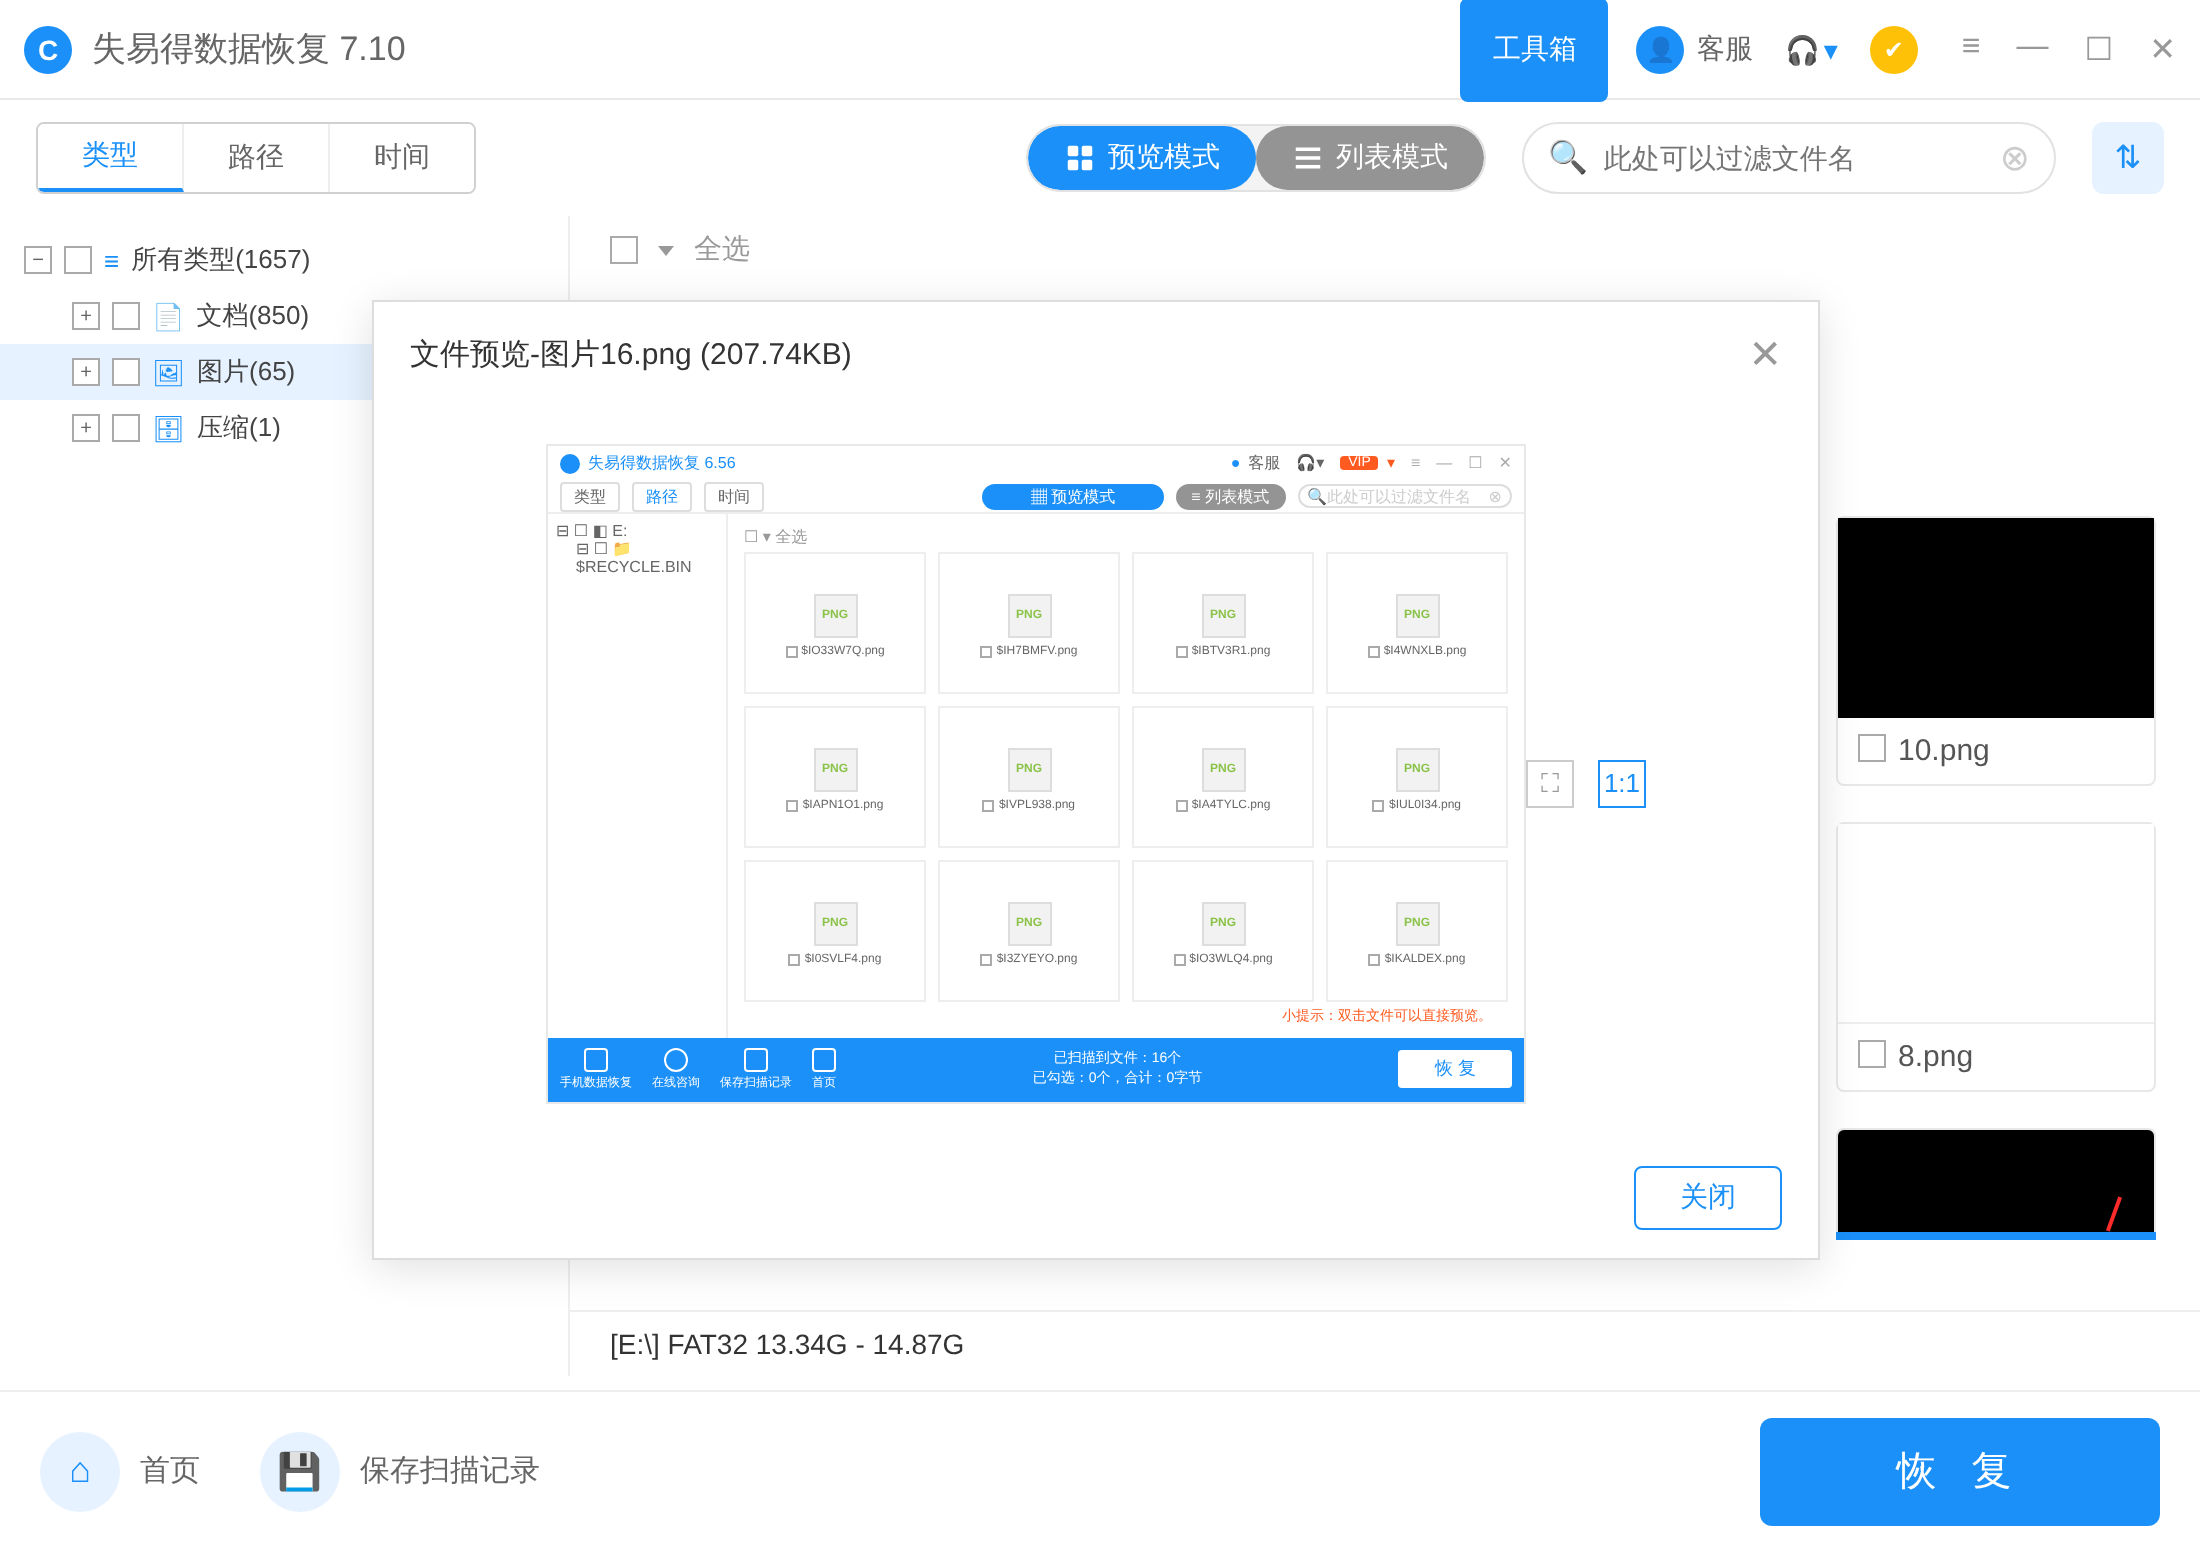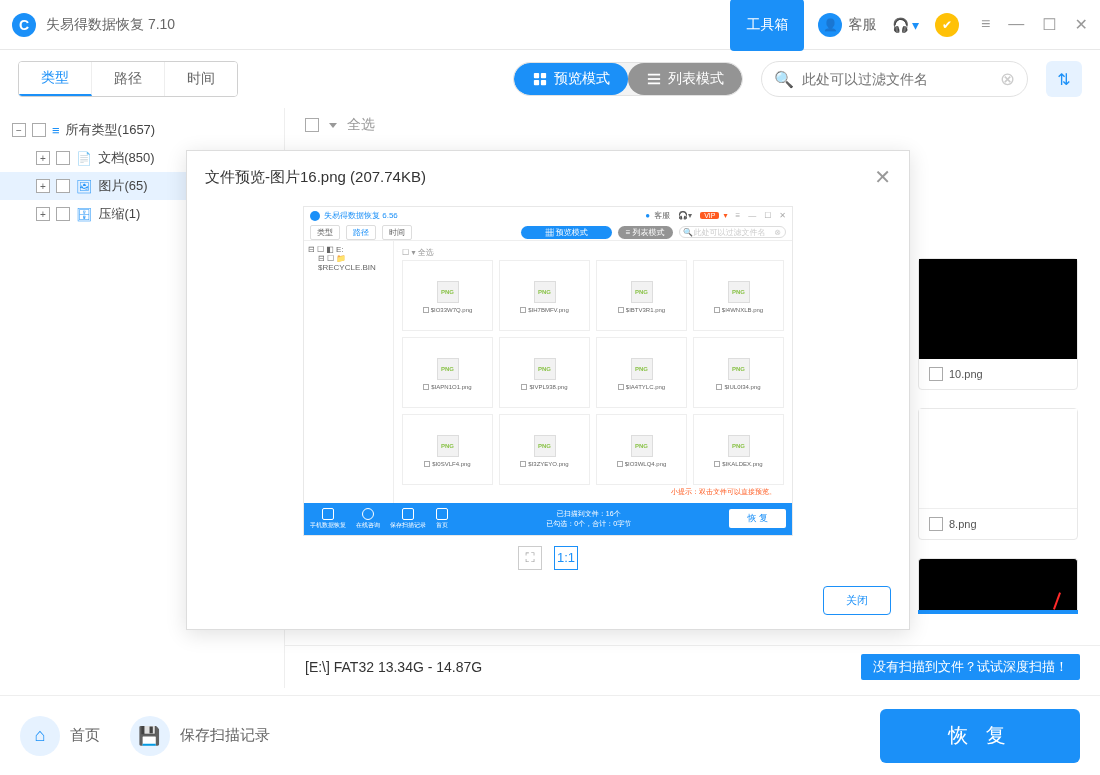--- a/index.html
+++ b/index.html
@@ -1,21 +1,21 @@
 <!DOCTYPE html>
 <html><head>
 <meta charset="utf-8">
 <style>
 * { box-sizing: border-box; margin: 0; padding: 0; font-family: "Microsoft YaHei", "PingFang SC", sans-serif; }
 body { width: 1100px; height: 775px; background: #fff; overflow: hidden; position: relative; }
 
 
 .titlebar { height: 50px; display: flex; align-items: center; padding: 0 12px; border-bottom: 1px solid #e8e8e8; }
 .logo { width: 24px; height: 24px; border-radius: 50%; background: #1b90f8; display: flex; align-items: center; justify-content: center; color: #fff; font-weight: bold; font-size: 14px; margin-right: 10px; }
-.titlebar-title { color: #666; font-size: 14px; }
+.titlebar-title { color: #666; font-size: 17px; }
 .titlebar-spacer { flex: 1; }
 .toolbox-btn { background: #1b90f8; color: #fff; border: none; border-radius: 4px; padding: 17px 16px; font-size: 14px; margin-right: 14px; cursor: pointer; }
 .titlebar-item { display: flex; align-items: center; margin-right: 16px; cursor: pointer; color: #666; font-size: 14px; }
 .titlebar-icon { width: 24px; height: 24px; border-radius: 50%; display: flex; align-items: center; justify-content: center; margin-right: 6px; }
 .icon-circle-blue { background: #1b90f8; color: #fff; font-size: 12px; }
 .icon-circle-yellow { background: #ffc107; color: #fff; font-size: 12px; }
 .icon-headset { color: #1b90f8; }
 .win-controls { display: flex; gap: 18px; color: #999; font-size: 16px; }
 .win-controls span { cursor: pointer; }
 
@@ -58,26 +58,26 @@
 .footer-spacer { flex: 1; }
 .footer-stats { font-size: 14px; color: #666; margin-right: 30px; line-height: 1.8; }
 .recover-btn { width: 200px; height: 54px; background: #1b90f8; color: #fff; border: none; border-radius: 6px; font-size: 20px; letter-spacing: 6px; cursor: pointer; }
 .zero { color: #ff5a1f; }
 
 
 .modal { position: absolute; left: 186px; top: 150px; width: 724px; height: 480px; background: #fff; border: 1px solid #ddd; box-shadow: 0 4px 20px rgba(0,0,0,0.12); z-index: 50; display: flex; flex-direction: column; }
 .modal-header { padding: 14px 18px; display: flex; align-items: center; justify-content: space-between; gap: 27px; }
 .modal-title { font-size: 15px; color: #333; }
 .modal-close { cursor: pointer; color: #999; font-size: 20px; }
-.modal-body { flex: 1; padding: 0 16px; display: flex; flex-direction: column; align-items: center; justify-content: center; }
+.modal-body { flex: 1; padding: 0 16px; display: flex; flex-direction: row; align-items: center; justify-content: center; }
 .preview-frame { width: 490px; height: 330px; border: 1px solid #e8e8e8; background: #fff; }
 .preview-tools { display: flex; gap: 12px; margin-top: 10px; color: #999; }
 .preview-tool { width: 24px; height: 24px; border: 1px solid #ccc; display: flex; align-items: center; justify-content: center; cursor: pointer; font-size: 13px; }
 .modal-footer { padding: 14px 18px; display: flex; justify-content: flex-end; }
-.modal-close-btn { padding: 6px 22px; border: 1px solid #1b90f8; color: #1b90f8; background: #fff; border-radius: 4px; cursor: pointer; font-size: 11px; }
+.modal-close-btn { padding: 6px 22px; border: 1px solid #1b90f8; color: #1b90f8; background: #fff; border-radius: 4px; cursor: pointer; font-size: 14px; }
 
 
 .mini-app { width: 100%; height: 100%; display: flex; flex-direction: column; font-size: 8px; }
 .mini-top { height: 18px; display: flex; align-items: center; padding: 0 6px; gap: 4px; }
 .mini-logo { width: 10px; height: 10px; border-radius: 50%; background: #1b90f8; }
 .mini-title { color: #1b90f8; }
 .mini-top-spacer { flex: 1; }
 .mini-vip { background: #ff5a1f; color: #fff; padding: 0 4px; border-radius: 2px; font-size: 7px; }
 .mini-ctrl { color: #aaa; margin-left: 4px; }
 .mini-toolbar { height: 16px; display: flex; align-items: center; padding: 0 6px; gap: 6px; border-bottom: 1px solid #eee; }
@@ -103,21 +103,21 @@
 .mini-center { flex: 1; text-align: center; font-size: 7px; line-height: 1.4; }
 .mini-recover { background: #fff; color: #1b90f8; padding: 3px 18px; border-radius: 2px; font-size: 9px; }
 
 .grid-icon svg, .list-icon svg { width: 14px; height: 14px; }
 .triangle-down { display: inline-block; width: 0; height: 0; border-left: 4px solid transparent; border-right: 4px solid transparent; border-top: 5px solid #999; }
 
 
 .bg-thumbs { position: absolute; right: 22px; top: 150px; width: 160px; }
 .bg-card { border: 1px solid #e8e8e8; border-radius: 4px; margin-bottom: 18px; }
 .bg-img { height: 100px; }
-.bg-label { padding: 8px 10px; font-size: 11px; color: #555; display: flex; align-items: center; gap: 6px; }
+.bg-label { padding: 8px 10px; font-size: 15px; color: #555; display: flex; align-items: flex-start; gap: 6px; }
 .bg-black { background: #000; }
 .bg-white { background: #fff; border-bottom: 1px solid #eee; }
 .half-black { height: 56px; background: #000; border: 1px solid #e8e8e8; border-top-left-radius: 4px; border-top-right-radius: 4px; border-bottom: none;}
 </style>
 </head>
 <body>
 
 <div class="titlebar">
   <div class="logo">C</div>
   <div class="titlebar-title">失易得数据恢复 7.10</div>
@@ -234,21 +234,20 @@
             <span class="tree-checkbox"></span>
             <span>8.png</span>
           </div>
       </div>
       <div class="half-black"></div>
     </div>
 
     <div style="flex:1"></div>
     <div class="diskinfo">
       <div class="diskinfo-left">[E:\] FAT32 13.34G - 14.87G</div>
-      <button class="diskinfo-right">没有扫描到文件？试试深度扫描！</button>
     </div>
   </div>
 </div>
 
 <div class="footer">
   <div class="footer-btn">
     <div class="footer-icon">⌂</div>
     <span>首页</span>
   </div>
   <div class="footer-btn">

